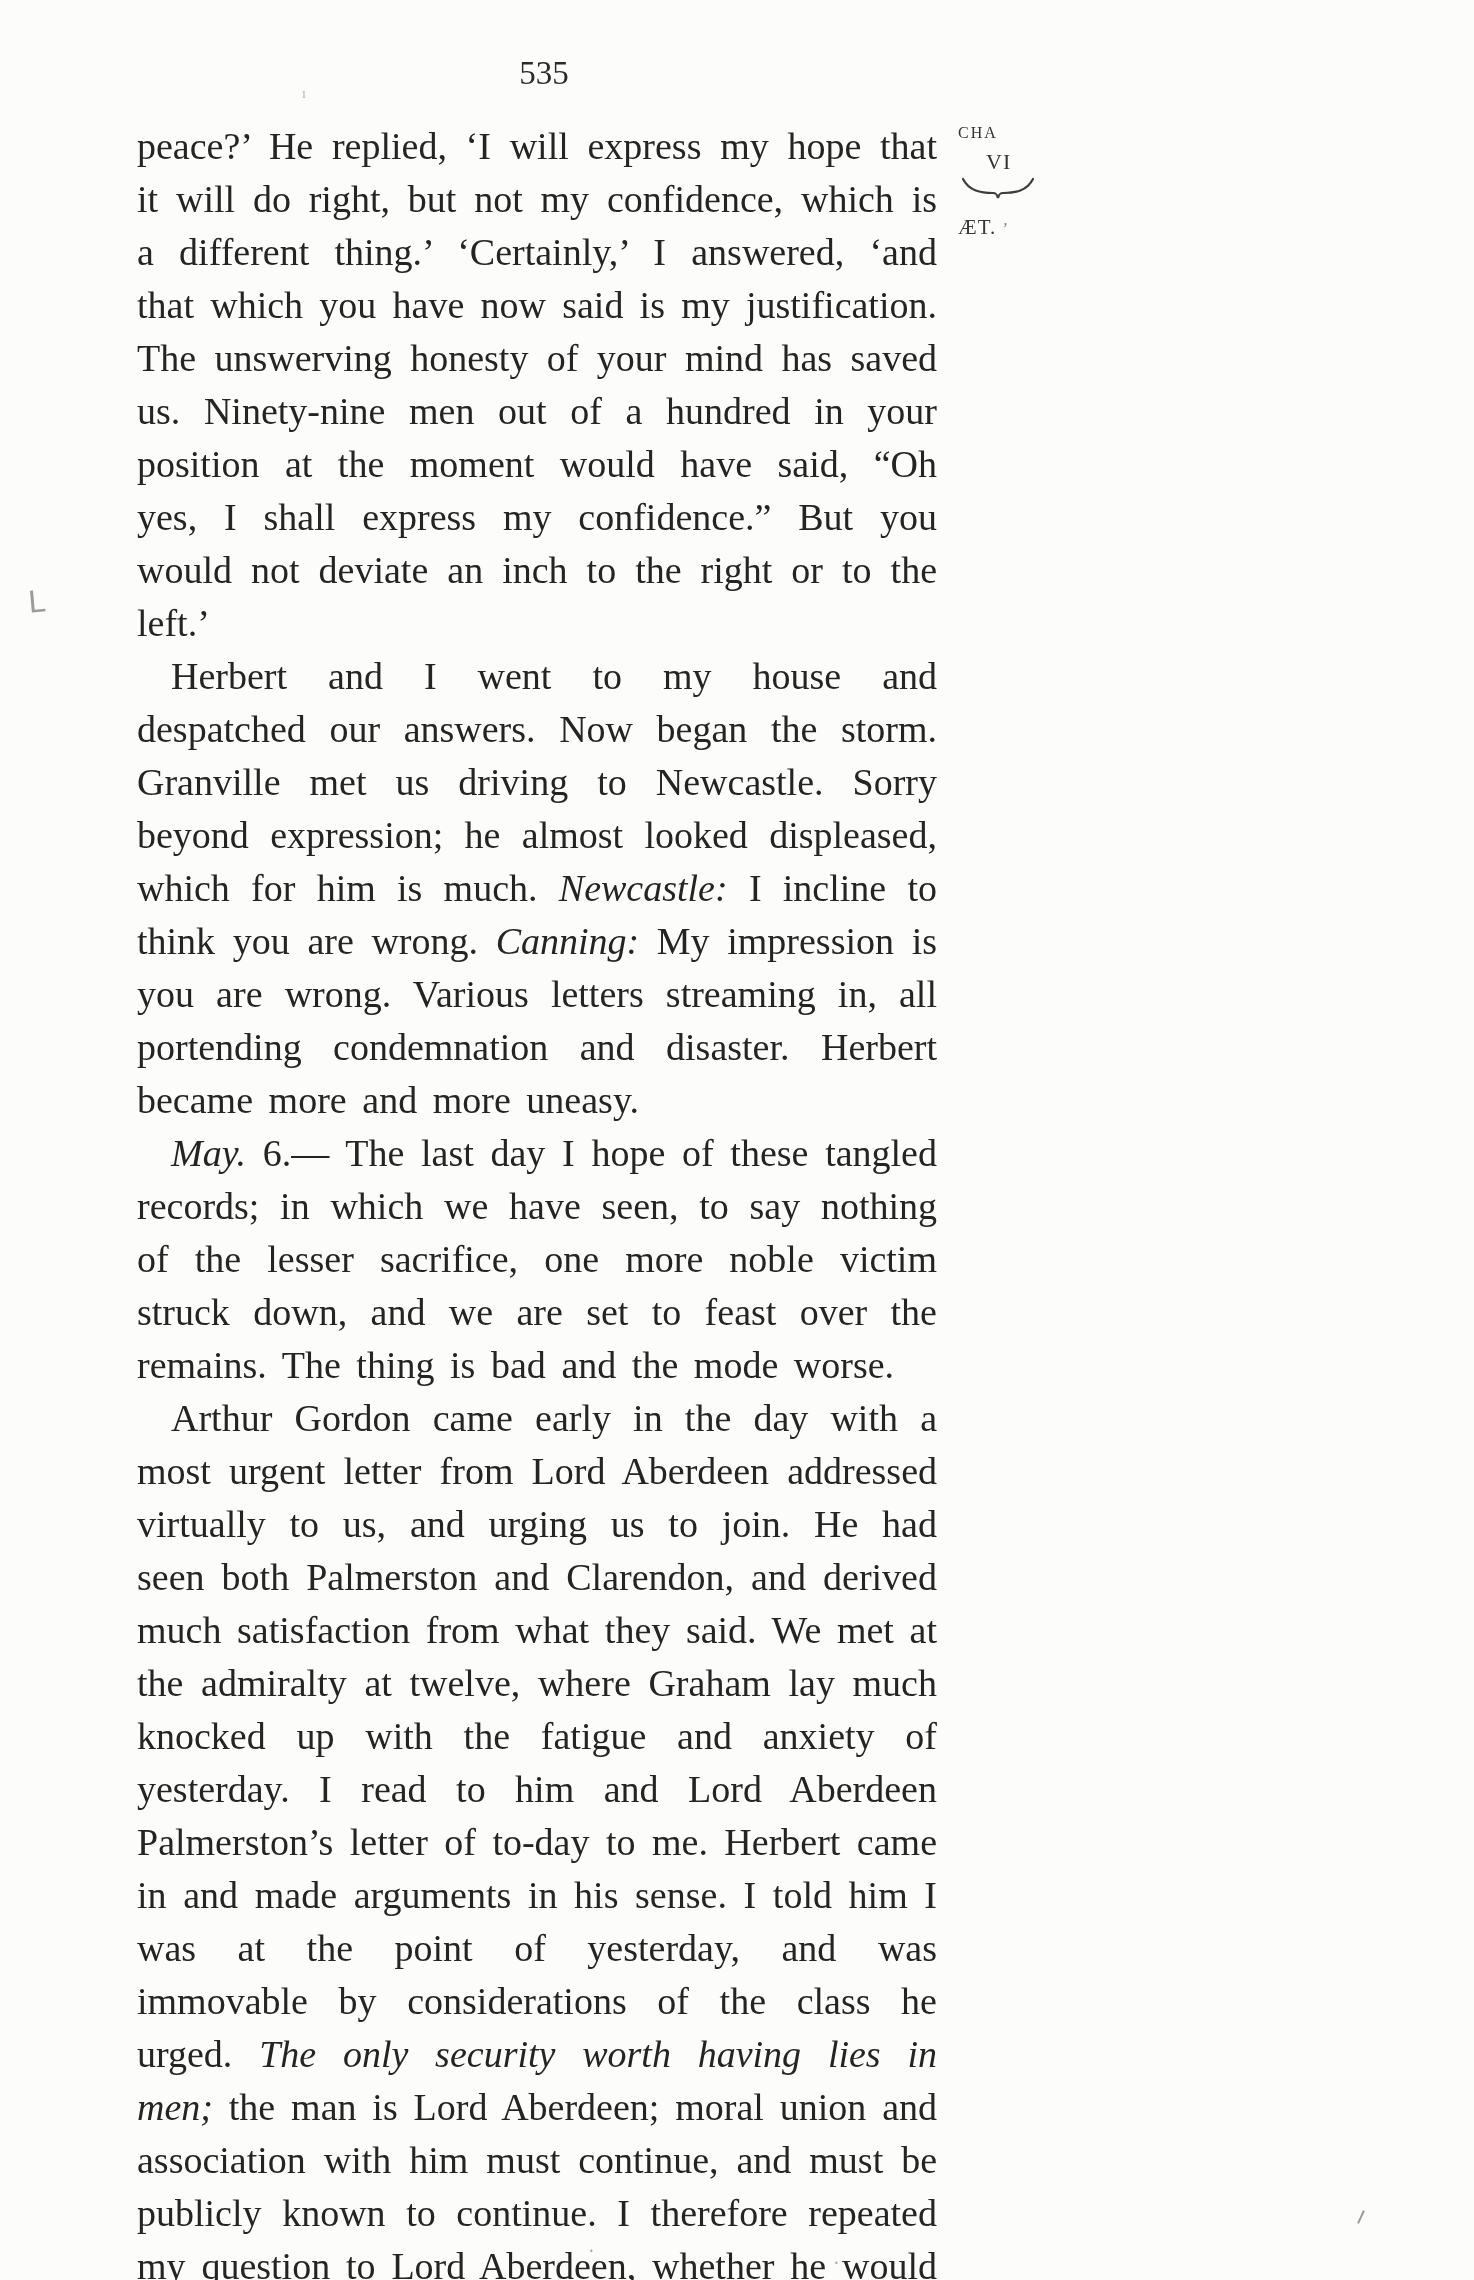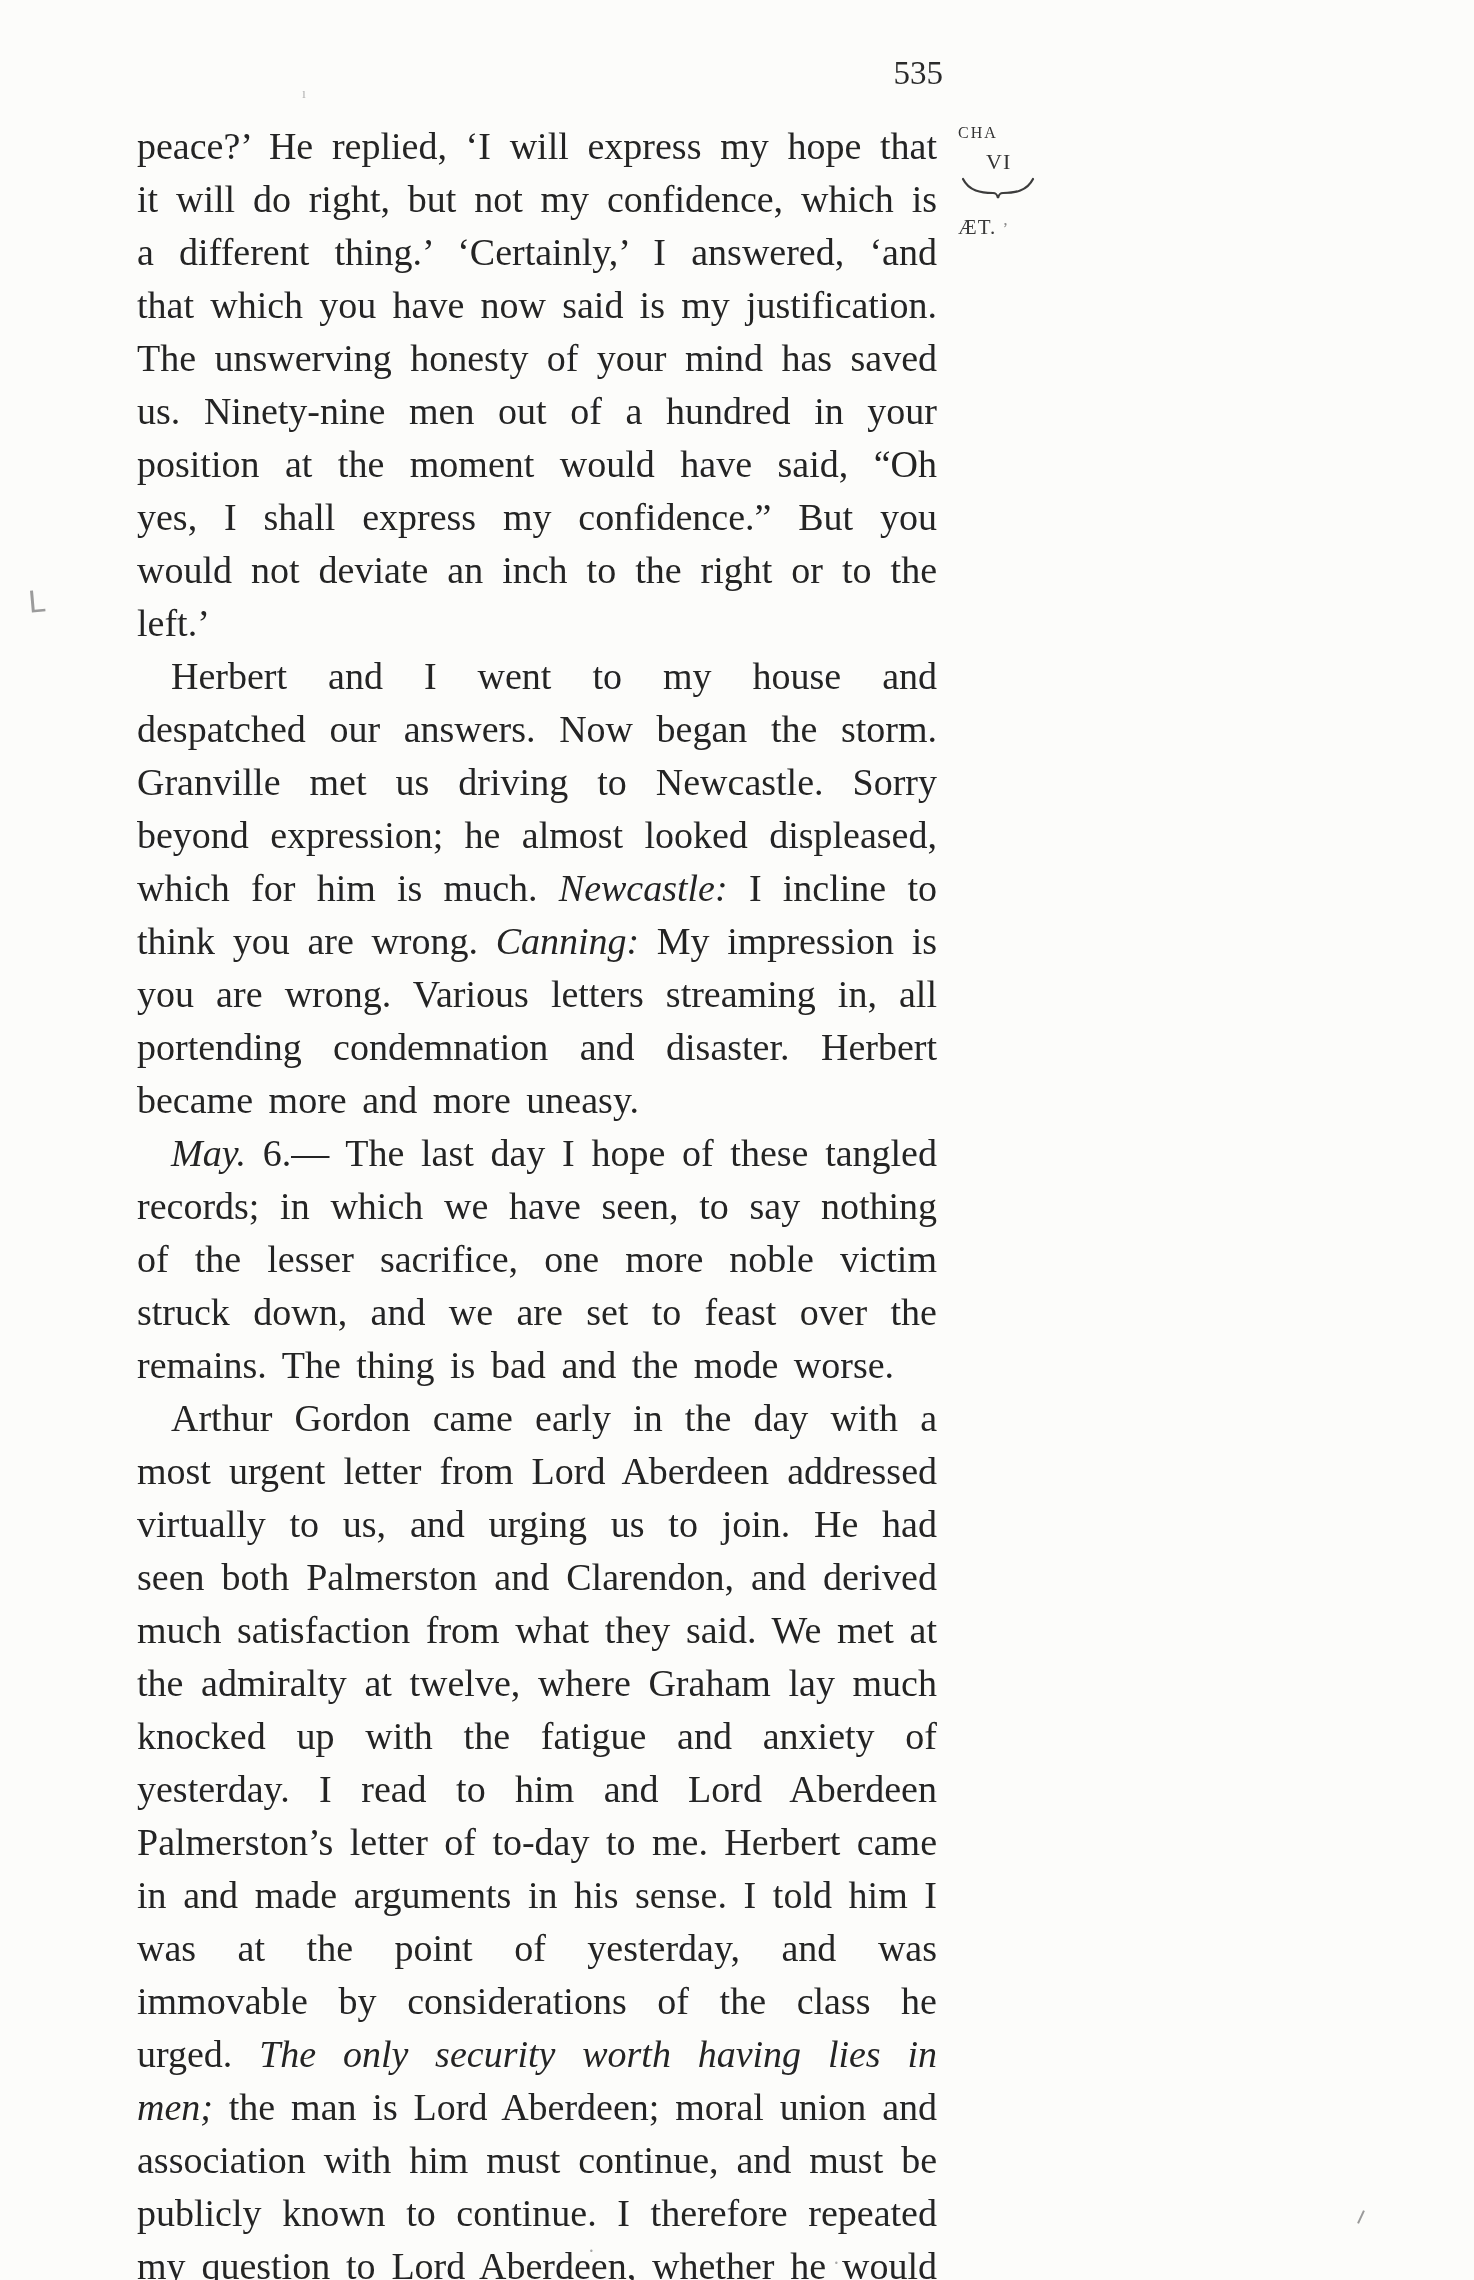--- a/index.html
+++ b/index.html
@@ -18,21 +18,21 @@
   }
   .header-title {
     position: absolute; left: 145px; top: 64px; width: 798px;
     text-align: center;
     font-size: 26px; letter-spacing: 4.5px;
     color: #2e2e2e;
     white-space: nowrap;
   }
   .page-number {
     position: absolute; left: 145px; top: 55px; width: 798px;
-    text-align: right;
+    text-align: center;
     font-size: 33px; color: #2a2a2a;
   }
   .body-text {
     position: absolute; left: 137px; top: 120px; width: 800px;
     font-size: 38px; line-height: 53px;
     color: #242424;
     text-align: justify;
     text-align-last: left;
     word-spacing: 0.16em;
   }

